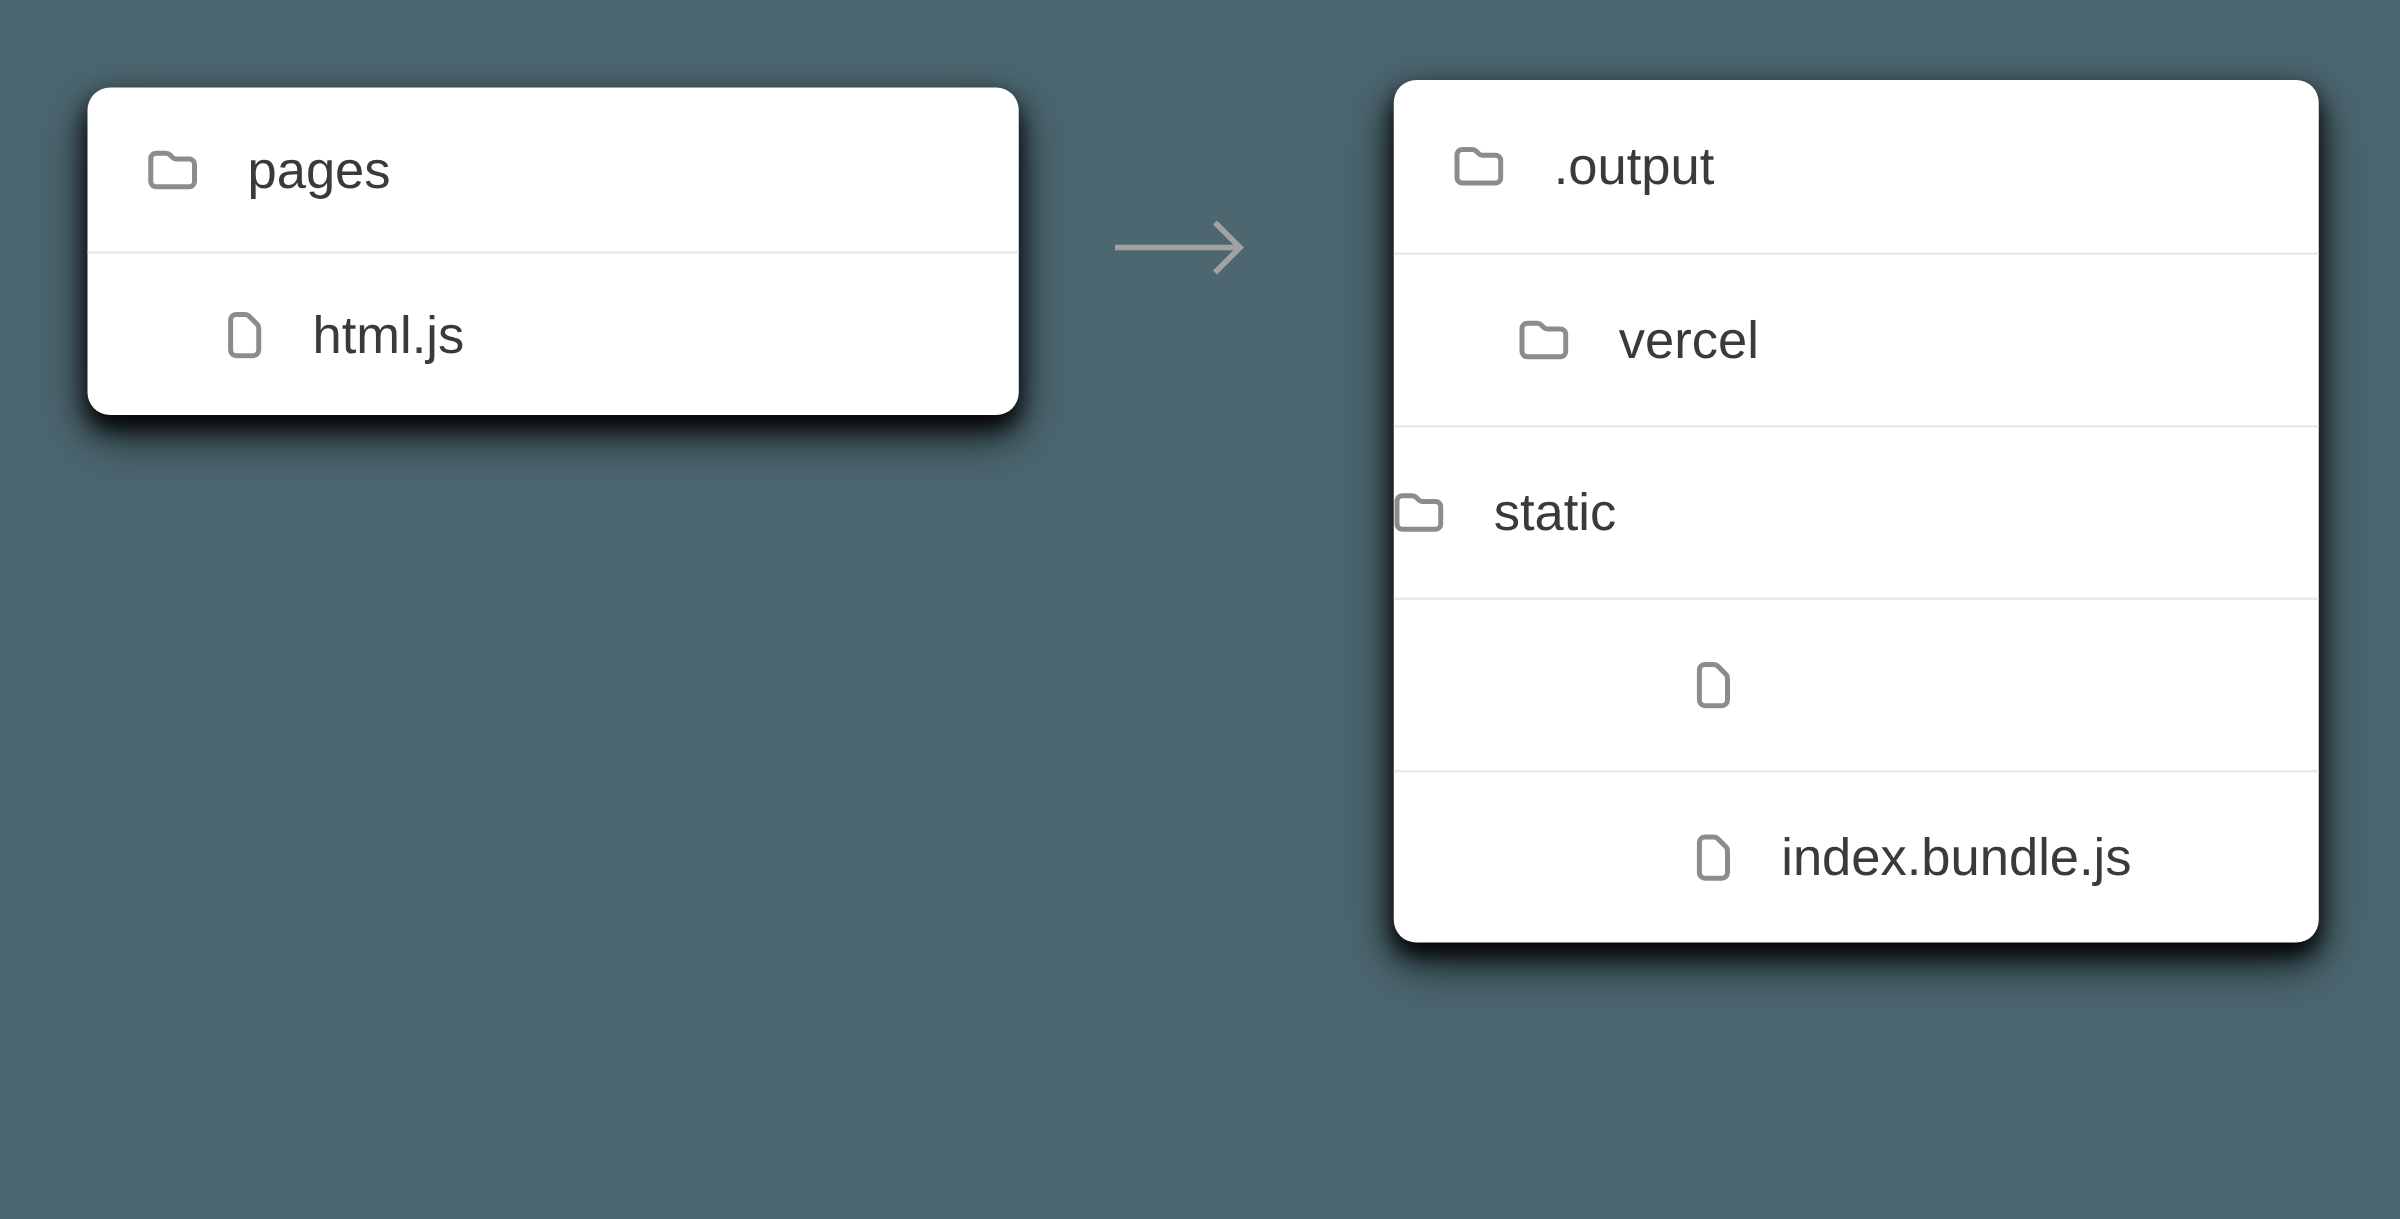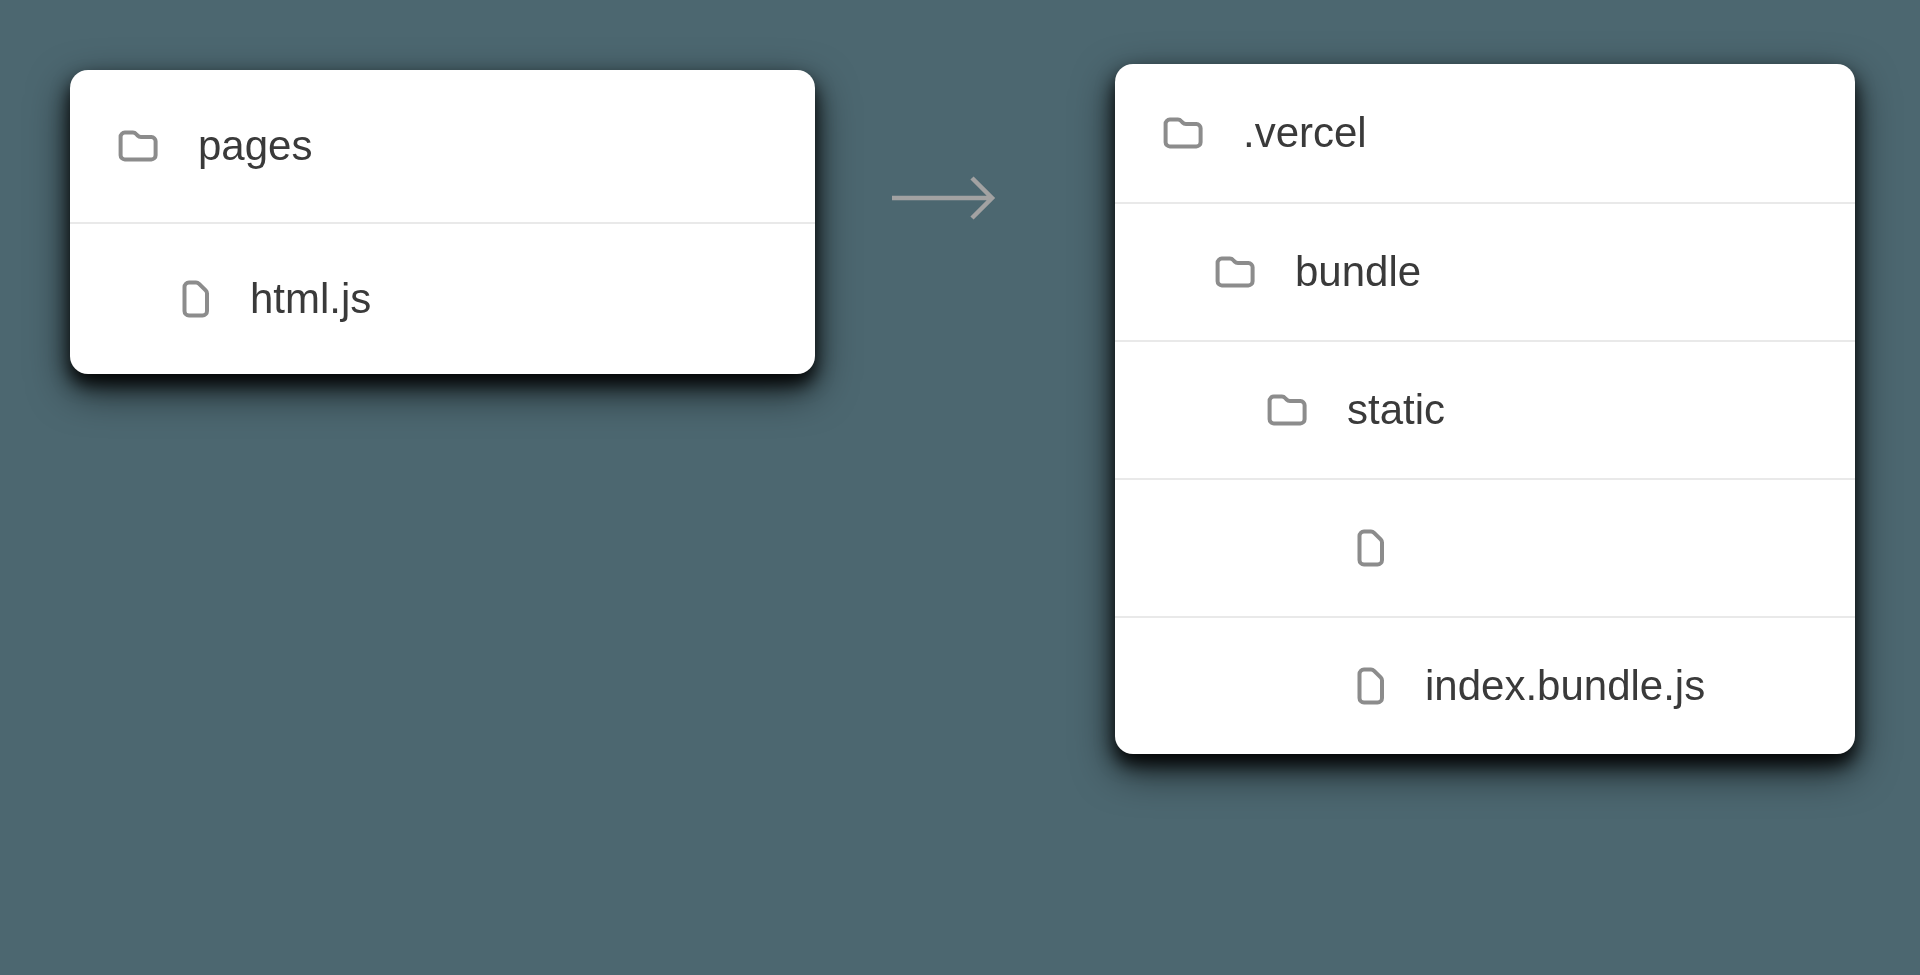--- a/index.html
+++ b/index.html
@@ -34,26 +34,26 @@
     left: 1115px;
     top: 64px;
     width: 740px;
   }
   .row {
     display: flex;
     align-items: center;
     gap: 40px;
     box-sizing: border-box;
   }
-  #source-card .row { height: 152px; }
+  #source-card .row { height: 131px; }
   #output-card .row { height: 138px; }
   .row + .row { border-top: 2px solid var(--divider, #E9E9E9); }
   .depth-0 { padding-left: 48px; }
   .depth-1 { padding-left: 100px; }
-  .depth-2 { padding-left: 152px; }
+  .depth-2 { }
   .depth-3 { padding-left: 230px; }
   .icon {
     display: flex;
     align-items: center;
     justify-content: center;
     flex: 0 0 auto;
   }
   .folder-ic { width: 40px; }
   .file-ic   { width: 28px; margin-left: 12px; }
   .icon svg { display: block; }
@@ -118,30 +118,30 @@
   </div>
 
   <div class="tree-card" id="output-card">
       <div class="row folder depth-0">
     <span class="icon folder-ic">
       <svg viewBox="0 0 40 34" width="40" height="34" aria-hidden="true">
         <path d="M6.8 3.6 h8.1 c1.2 0 2.4 .5 3.2 1.4 l1.6 1.7 c.8 .9 2 1.4 3.2 1.4 h10.5 a4.2 4.2 0 0 1 4.2 4.2 v13.9 a4.2 4.2 0 0 1 -4.2 4.2 H6.8 a4.2 4.2 0 0 1 -4.2 -4.2 V7.8 a4.2 4.2 0 0 1 4.2 -4.2 Z"></path>
       </svg>
     </span>
 
-    <span class="label">.vercel</span>
+    <span class="label">.output</span>
   </div>
       <div class="row folder depth-1">
     <span class="icon folder-ic">
       <svg viewBox="0 0 40 34" width="40" height="34" aria-hidden="true">
         <path d="M6.8 3.6 h8.1 c1.2 0 2.4 .5 3.2 1.4 l1.6 1.7 c.8 .9 2 1.4 3.2 1.4 h10.5 a4.2 4.2 0 0 1 4.2 4.2 v13.9 a4.2 4.2 0 0 1 -4.2 4.2 H6.8 a4.2 4.2 0 0 1 -4.2 -4.2 V7.8 a4.2 4.2 0 0 1 4.2 -4.2 Z"></path>
       </svg>
     </span>
 
-    <span class="label">bundle</span>
+    <span class="label">vercel</span>
   </div>
       <div class="row folder depth-2">
     <span class="icon folder-ic">
       <svg viewBox="0 0 40 34" width="40" height="34" aria-hidden="true">
         <path d="M6.8 3.6 h8.1 c1.2 0 2.4 .5 3.2 1.4 l1.6 1.7 c.8 .9 2 1.4 3.2 1.4 h10.5 a4.2 4.2 0 0 1 4.2 4.2 v13.9 a4.2 4.2 0 0 1 -4.2 4.2 H6.8 a4.2 4.2 0 0 1 -4.2 -4.2 V7.8 a4.2 4.2 0 0 1 4.2 -4.2 Z"></path>
       </svg>
     </span>
 
     <span class="label">static</span>
   </div>

